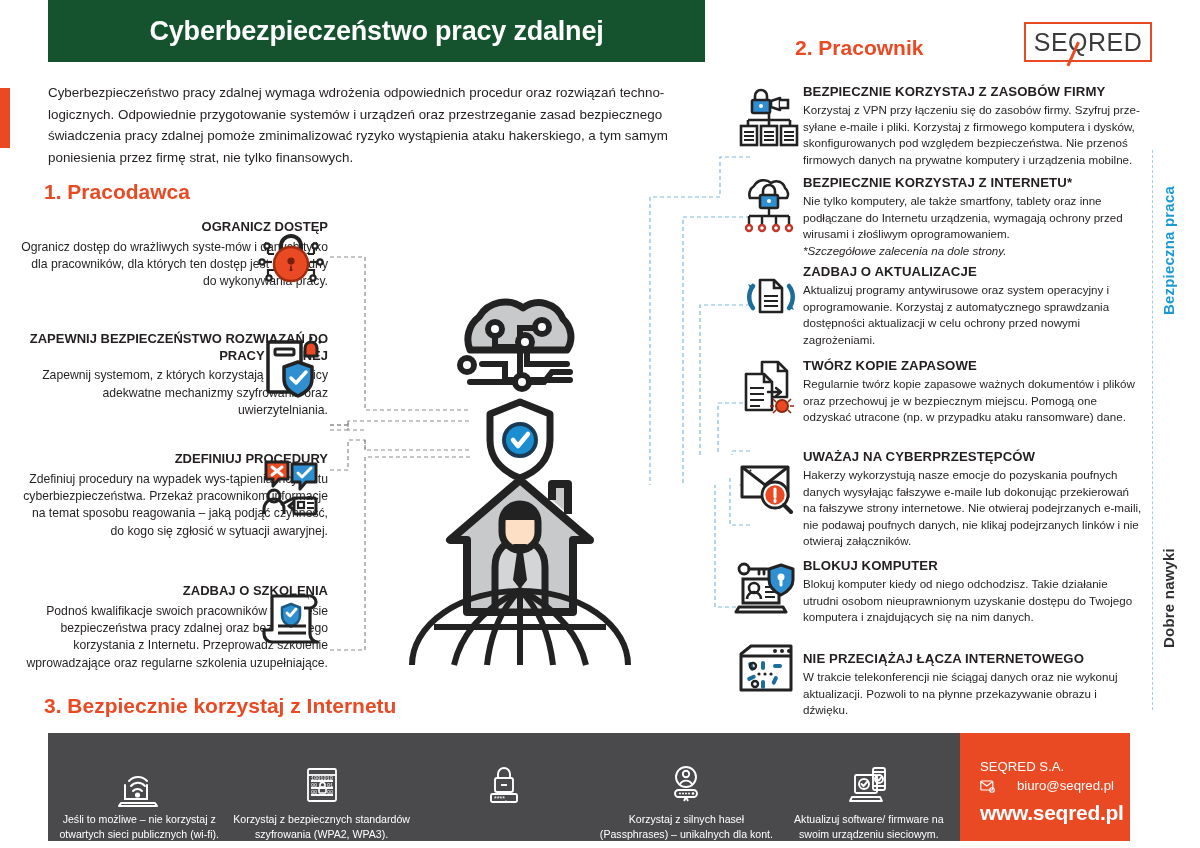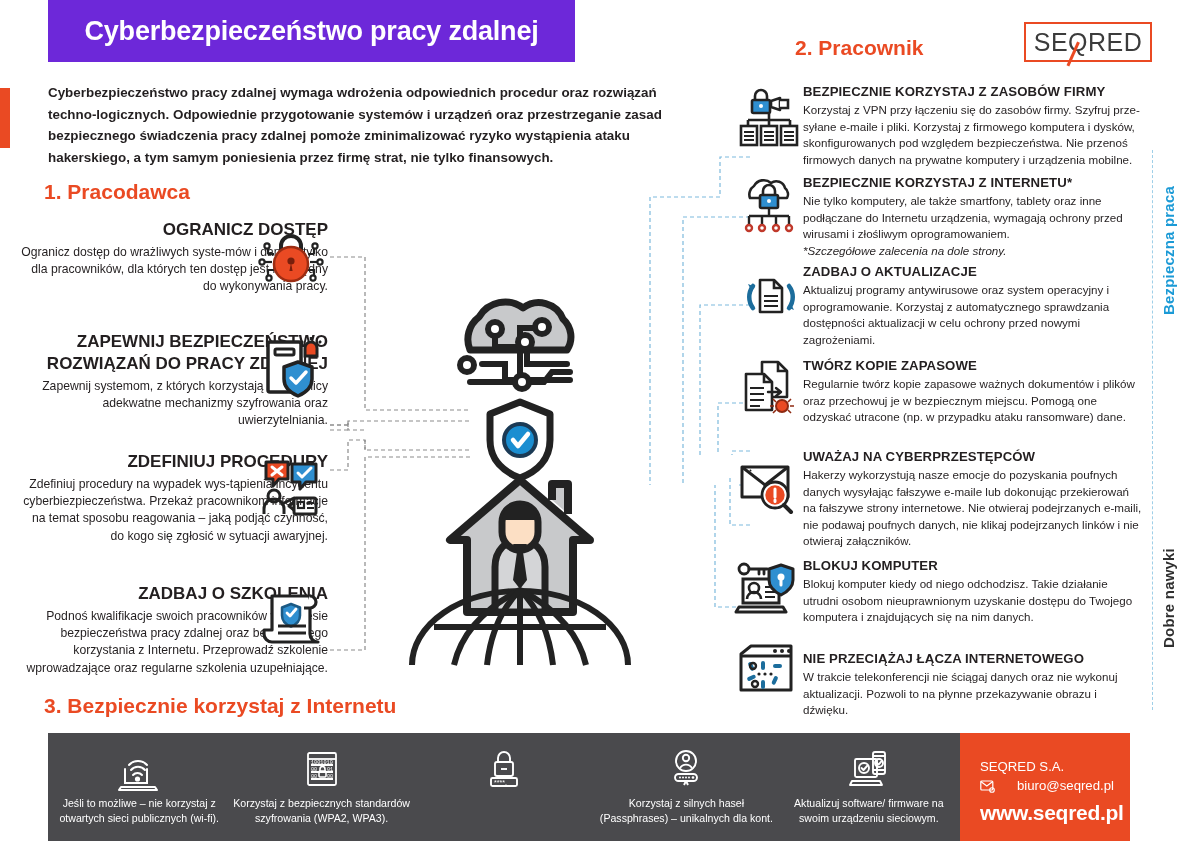--- a/index.html
+++ b/index.html
@@ -8,32 +8,32 @@
     font-family: "Liberation Sans", sans-serif;
     background: #ffffff;
     color: #231f20;
     position: relative;
     overflow: hidden;
   }
   .page { position: absolute; inset: 0; }
 
   
   .header-bar {
-    position: absolute; left: 48px; top: 0; width: 527px; height: 62px;
-    background: #6d28d9; display: flex; align-items: center; justify-content: center;
+    position: absolute; left: 48px; top: 0; width: 657px; height: 62px;
+    background: #14532d; display: flex; align-items: center; justify-content: center;
   }
   .header-bar .title {
     color: #fff; font-size: 27px; font-weight: bold; letter-spacing: -0.2px;
   }
   .edge-tab {
     position: absolute; left: 0; top: 88px; width: 10px; height: 60px; background: #ea4a23;
   }
   .intro {
     position: absolute; left: 48px; top: 82px; width: 660px;
-    font-size: 13.4px; line-height: 1.62; color: #231f20; font-weight: bold;
+    font-size: 13.4px; line-height: 1.62; color: #231f20;
   }
 
   
   .logo {
     position: absolute; left: 1024px; top: 22px; width: 128px; height: 40px;
     border: 2px solid #ea4a23; display: flex; align-items: center; justify-content: center;
   }
   .logo .logotext { font-size: 25px; letter-spacing: 0.5px; color: #3b3b3b; font-weight: 400; }
   .logo .slash {
     position: absolute; width: 2.5px; height: 26px; background: #ea4a23;
@@ -43,21 +43,21 @@
   
   .sec-head {
     position: absolute; color: #ea4a23; font-size: 21px; font-weight: bold;
   }
   #sec1 { left: 44px; top: 180px; }
   #sec2 { left: 795px; top: 36px; }
   #sec3 { left: 44px; top: 694px; }
 
   
   .lblock { position: absolute; width: 310px; text-align: right; }
-  .lblock .bh { font-size: 17px; font-weight: bold; line-height: 1.28; margin-bottom: 3px; }
+  .lblock .bh { font-size: 13px; font-weight: bold; line-height: 1.28; margin-bottom: 3px; }
   .lblock .bt { font-size: 12.2px; line-height: 1.42; }
   .licon { position: absolute; width: 66px; height: 66px; }
 
   
   .rblock { position: absolute; width: 340px; text-align: left; }
   .rblock .bh { font-size: 13.2px; font-weight: bold; line-height: 1.3; margin-bottom: 2px; letter-spacing: 0.1px; }
   .rblock .bt { font-size: 11.6px; line-height: 1.42; }
   .rblock .bt em { font-style: italic; }
   .ricon { position: absolute; width: 58px; height: 58px; }
 
@@ -75,21 +75,21 @@
     position: absolute; left: 1152px; top: 150px; width: 0; height: 560px;
     border-left: 1px dashed #9fcfe8;
   }
 
   
   .botstrip {
     position: absolute; left: 48px; top: 733px; width: 912px; height: 108px;
     background: #4a4a4d; display: flex; align-items: flex-start;
   }
   .botcell {
-    flex: 1; padding-top: 14px; display: flex; flex-direction: column;
+    flex: 1; padding-top: 30px; display: flex; flex-direction: column;
     align-items: center; color: #fff; text-align: center;
   }
   .botcell .bicon { width: 40px; height: 44px; margin-bottom: 5px; }
   .botcell .btxt { font-size: 10.6px; line-height: 1.38; }
   .contact {
     position: absolute; left: 960px; top: 733px; width: 170px; height: 108px;
     background: #ea4a23; color: #fff; padding: 26px 0 0 20px;
   }
   .contact .cname { font-size: 13.2px; margin-bottom: 4px; }
   .contact .cmail { font-size: 13.2px; display: flex; align-items: center; gap: 22px; }

